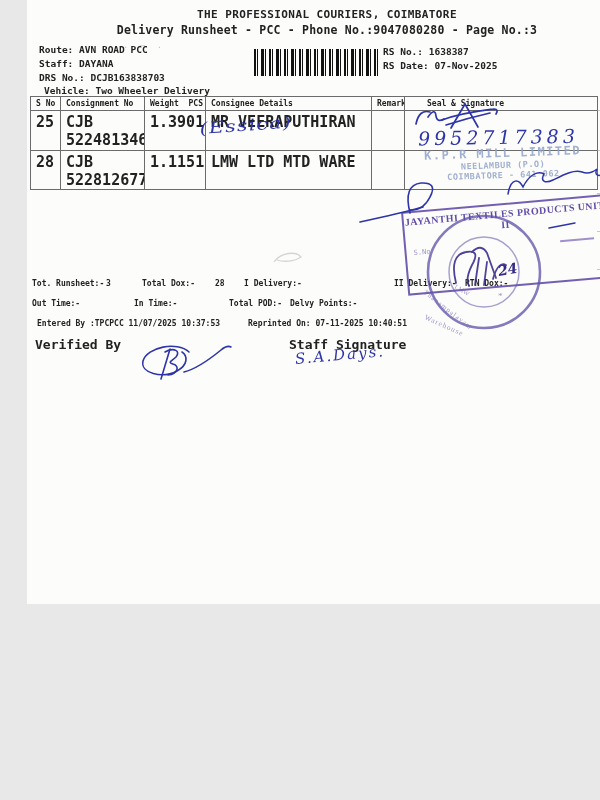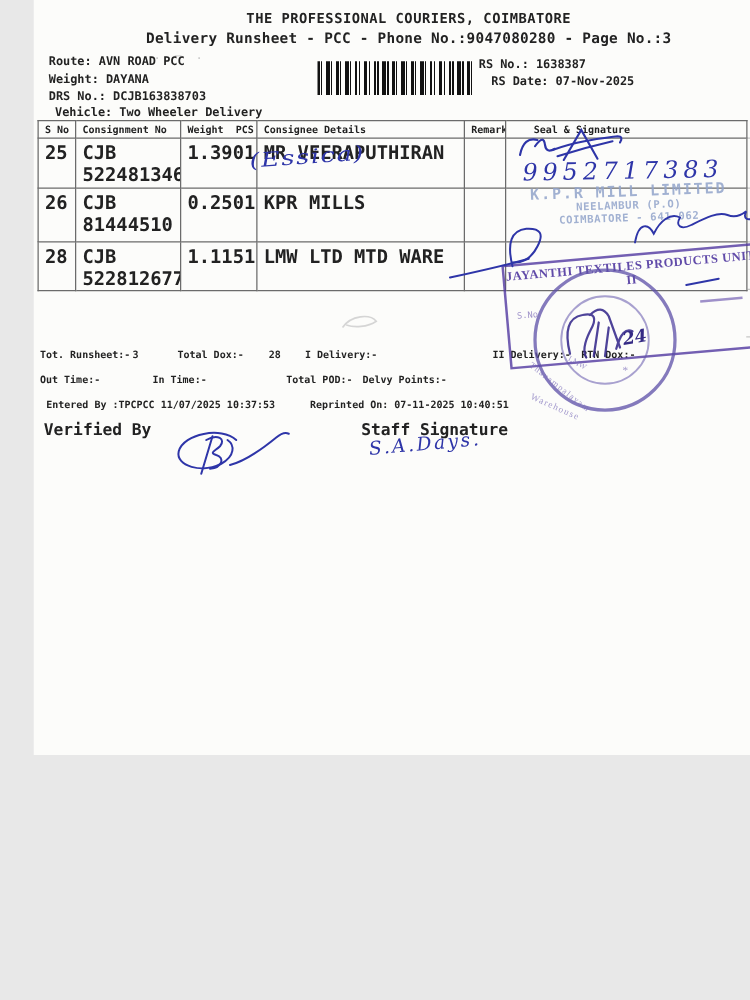--- a/index.html
+++ b/index.html
@@ -56,26 +56,26 @@
 <body>
 
 <div class="page">
 
   <div class="abs mono center title">THE PROFESSIONAL COURIERS, COIMBATORE</div>
   <div class="abs mono center subtitle">Delivery Runsheet - PCC - Phone No.:9047080280 - Page No.:3</div>
   <div class="abs ghostdots">. – .</div>
   <div class="abs smudge"></div>
 
   <div class="abs mono info" style="top:44px;left:12px;">Route: AVN ROAD PCC</div>
-  <div class="abs mono info" style="top:58px;left:12px;">Weight: DAYANA</div>
+  <div class="abs mono info" style="top:58px;left:12px;">Staff: DAYANA</div>
   <div class="abs mono info" style="top:72px;left:12px;">DRS No.: DCJB163838703</div>
   <div class="abs mono info" style="top:85px;left:17px;">Vehicle: Two Wheeler Delivery</div>
   <div class="abs barcode"></div>
   <div class="abs mono info" style="top:46px;left:356px;">RS No.: 1638387</div>
-  <div class="abs mono info" style="top:60px;left:366px;">RS Date: 07-Nov-2025</div>
+  <div class="abs mono info" style="top:60px;left:356px;">RS Date: 07-Nov-2025</div>
 
   <table class="run">
     <colgroup>
       <col style="width:30px">
         <col style="width:84px">
         <col style="width:61px">
       <col style="width:166px">
         <col style="width:33px">
         <col style="width:193px">
     </colgroup>
@@ -94,33 +94,20 @@
       <td class="wpc">
             <div class="wpc-in">
         <span>1.390</span>
         <span>1</span>
             </div>
           </td>
       <td>MR VEERAPUTHIRAN</td>
       <td></td>
       <td></td>
     </tr>
-    <tr style="height:43px;">
-      <td>26</td>
-      <td>CJB 81444510</td>
-      <td class="wpc">
-            <div class="wpc-in">
-        <span>0.250</span>
-        <span>1</span>
-            </div>
-          </td>
-      <td>KPR MILLS</td>
-      <td></td>
-      <td></td>
-    </tr>
     <tr style="height:38px;">
       <td>28</td>
       <td>CJB 522812677</td>
       <td class="wpc">
             <div class="wpc-in">
         <span>1.115</span>
         <span>1</span>
             </div>
           </td>
       <td>LMW LTD MTD WARE</td>
@@ -138,21 +125,21 @@
 
   <div class="abs mono sum" style="top:279px;left:5px;">Tot. Runsheet:-</div>
   <div class="abs mono sum" style="top:279px;left:79px;">3</div>
   <div class="abs mono sum" style="top:279px;left:115px;">Total Dox:-</div>
   <div class="abs mono sum" style="top:279px;left:188px;">28</div>
   <div class="abs mono sum" style="top:279px;left:217px;">I Delivery:-</div>
   <div class="abs mono sum" style="top:279px;left:367px;">II Delivery:-</div>
   <div class="abs mono sum" style="top:279px;left:438px;">RTN Dox:-</div>
 
   <div class="abs mono sum" style="top:299px;left:5px;">Out Time:-</div>
-  <div class="abs mono sum" style="top:299px;left:95px;">In Time:-</div>
+  <div class="abs mono sum" style="top:299px;left:107px;">In Time:-</div>
   <div class="abs mono sum" style="top:299px;left:202px;">Total POD:-</div>
   <div class="abs mono sum" style="top:299px;left:263px;">Delvy Points:-</div>
 
   <div class="abs mono sum" style="top:319px;left:10px;">Entered By :TPCPCC 11/07/2025 10:37:53</div>
   <div class="abs mono sum" style="top:319px;left:221px;">Reprinted On: 07-11-2025 10:40:51</div>
 
   <div class="abs mono sum4" style="top:337px;left:8px;">Verified By</div>
   <div class="abs mono sum4" style="top:337px;left:262px;text-align:center;">Staff Signature</div>
 
   <div class="abs hand essica">(Essica)</div>

